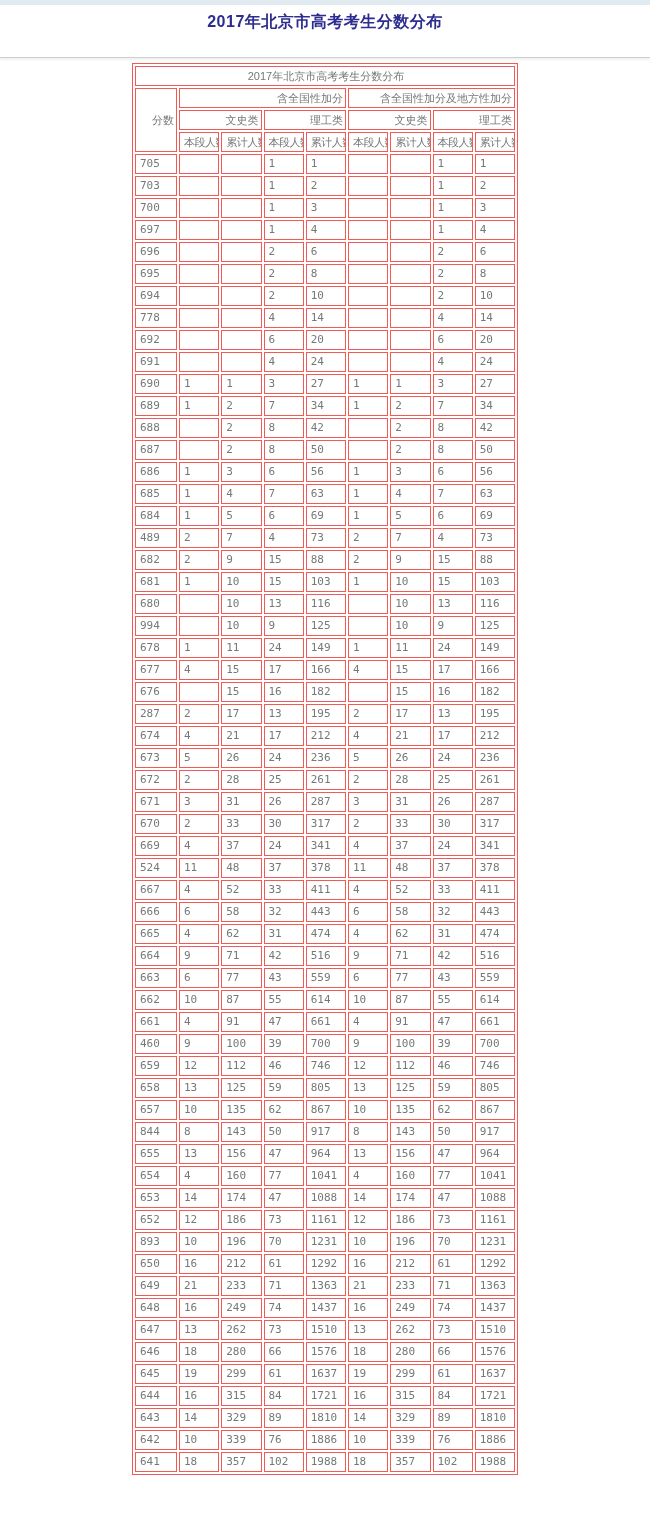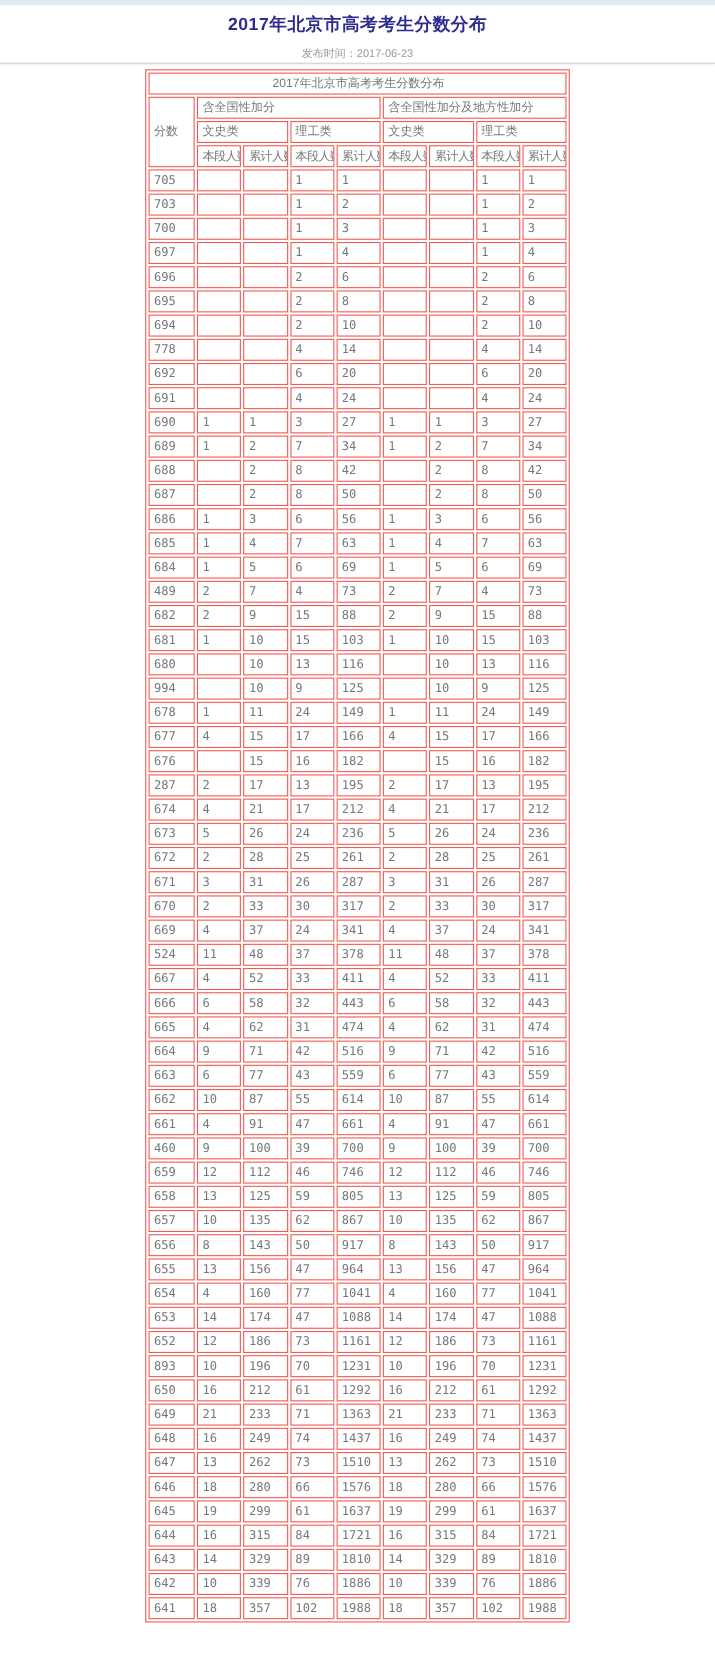--- a/index.html
+++ b/index.html
@@ -59,42 +59,41 @@
   }
   td.caption-cell {
     height: 26px;
     line-height: 26px;
     text-align: center;
     color: #8a8a8a;
     font-size: 12px;
     padding: 0;
   }
   td.hc {
-    text-align: left;
+    text-align: right;
     color: #666666;
     font-size: 11px;
     padding: 0;
   }
   td.leaf {
     font-size: 10px;
     letter-spacing: -0.5px;
   }
   td.num {
     font-family: "DejaVu Sans Mono", monospace;
     font-size: 10.5px;
   }
 </style>
 </head>
 <body>
 
 <div class="top-strip"></div>
 
 <header class="page-header">
   <h1 class="page-title">2017年北京市高考考生分数分布</h1>
-  <div class="pub-line"><span>发布时间：</span><span>2017-06-23</span></div>
 </header>
 
 <div class="main-area">
   <table class="score-table">
     <colgroup>
       <col style="width:42px">
       <col>
         <col>
         <col>
         <col>
@@ -608,21 +607,21 @@
           <td class="num">10</td>
           <td class="num">135</td>
           <td class="num">62</td>
           <td class="num">867</td>
           <td class="num">10</td>
           <td class="num">135</td>
           <td class="num">62</td>
           <td class="num">867</td>
         </tr>
         <tr>
-          <td class="num">656</td>
+          <td class="num">844</td>
           <td class="num">8</td>
           <td class="num">143</td>
           <td class="num">50</td>
           <td class="num">917</td>
           <td class="num">8</td>
           <td class="num">143</td>
           <td class="num">50</td>
           <td class="num">917</td>
         </tr>
         <tr>

